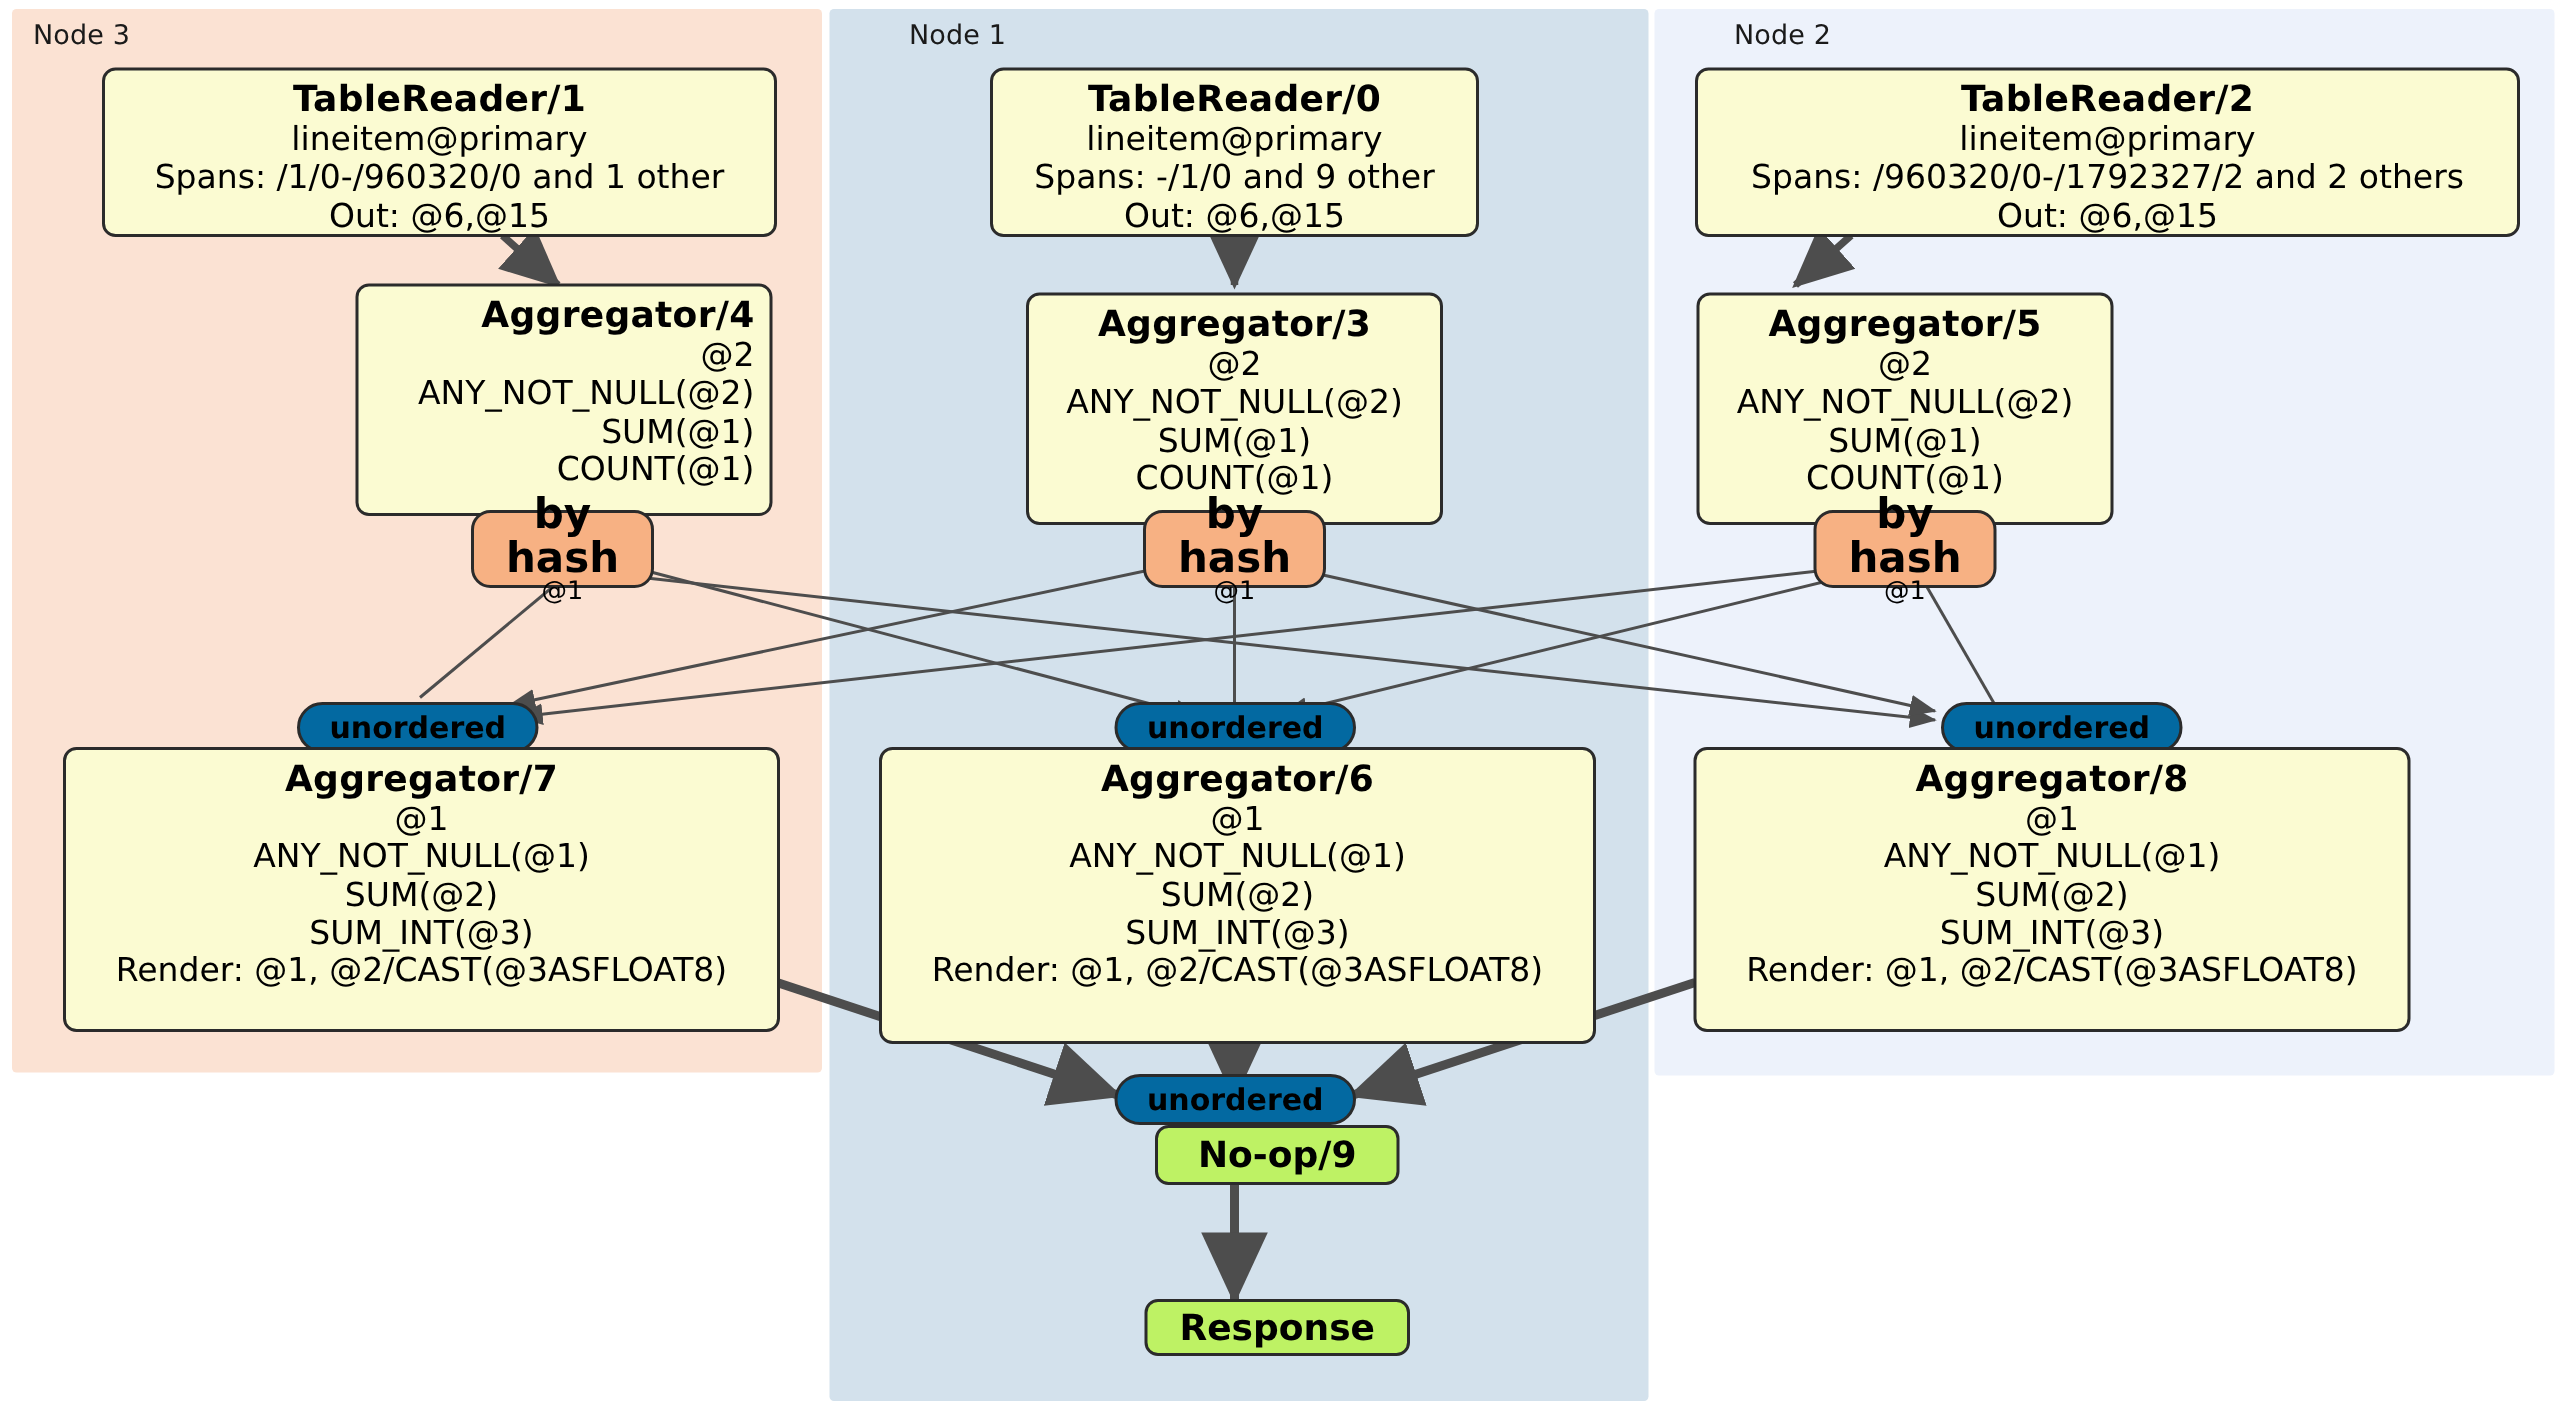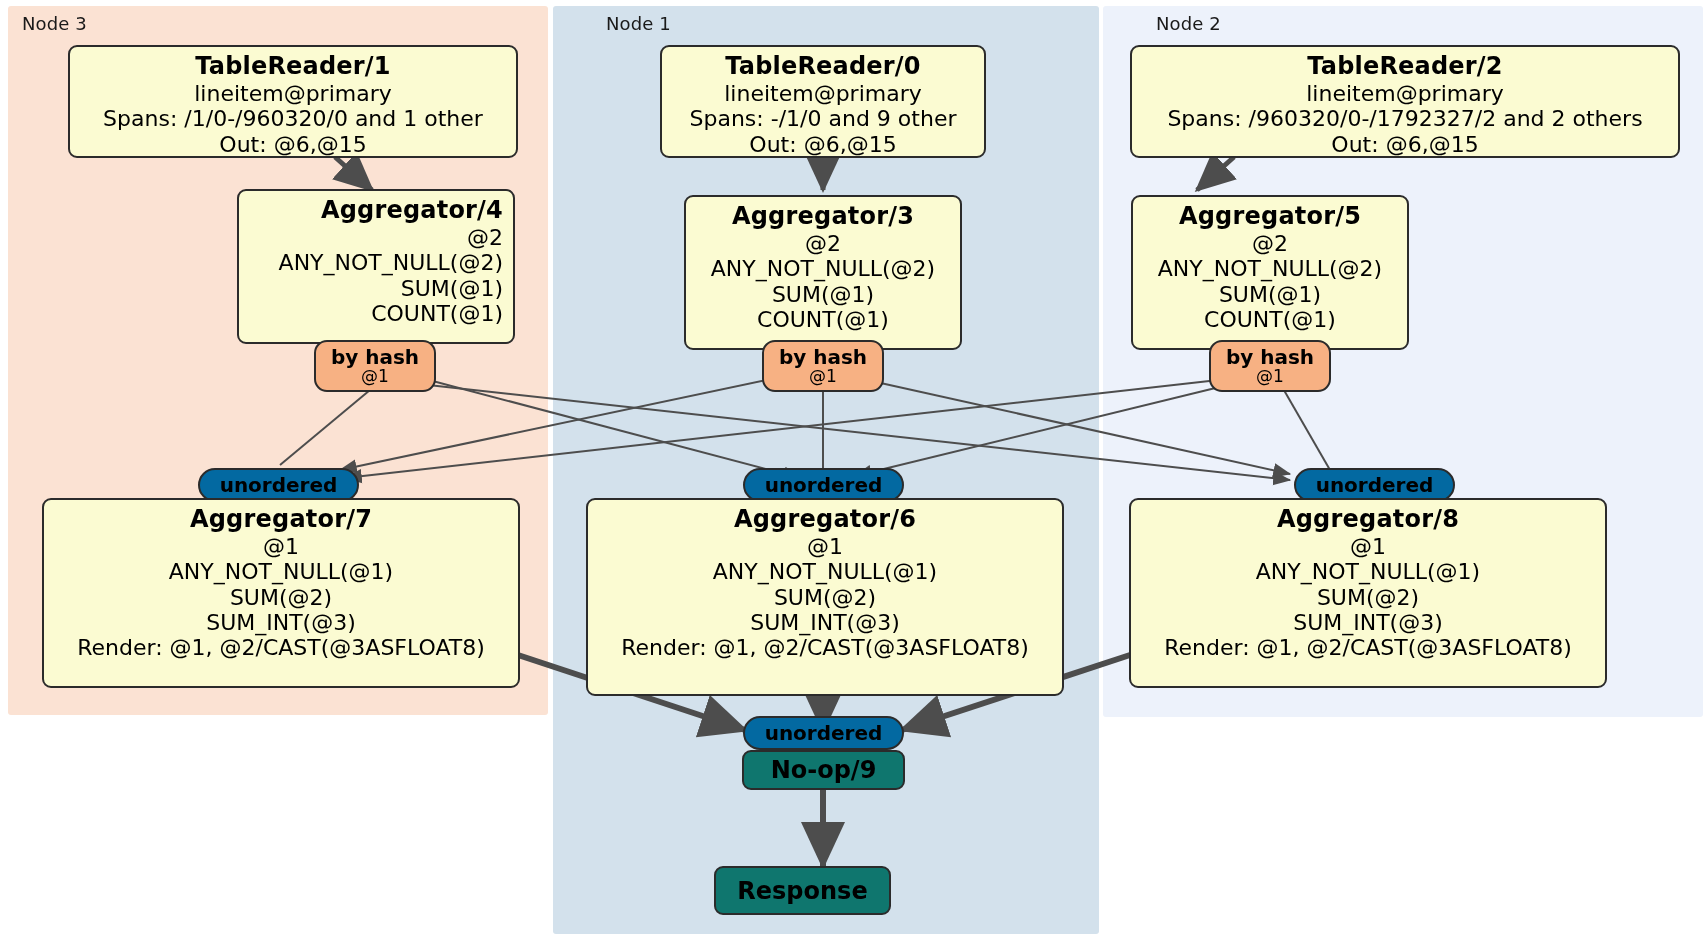--- a/index.html
+++ b/index.html
@@ -25,35 +25,35 @@
     position:absolute;box-sizing:border-box;
     background:#fbfbd2;border:2px solid #2b2b2b;border-radius:9px;
     text-align:center;padding:6px 10px 8px 10px;
     line-height:1.14;color:#000;
   }
   .proc .ttl{font-weight:bold;font-size:24px;letter-spacing:.2px;display:block;margin-bottom:1px;}
   .proc .ln{font-size:22px;display:block;white-space:nowrap;}
 
   .small-box{
     position:absolute;box-sizing:border-box;
-    background:#0f766e;border:2px solid #2b2b2b;border-radius:9px;
-    text-align:center;color:#000;display:flex;align-items:center;justify-content:center;
+    background:#bef264;border:2px solid #2b2b2b;border-radius:9px;
+    text-align:center;color:#000;display:flex;align-items:center;justify-content:center;margin-left:28px;
   }
   .small-box span{font-weight:bold;font-size:24px;}
 
   
   .pill{
     position:absolute;box-sizing:border-box;
     border:2px solid #2b2b2b;border-radius:999px;
     text-align:center;color:#000;
     display:flex;flex-direction:column;align-items:center;justify-content:center;
     line-height:1.05;
   }
   .pill.hash{background:#f7b183;border-radius:13px;}
-  .pill.hash .t1{font-weight:bold;font-size:20px;}
+  .pill.hash .t1{font-weight:bold;font-size:28px;}
   .pill.hash .t2{font-size:17px;}
   .pill.unordered{background:#0369a1;}
   .pill.unordered .t1{font-weight:bold;font-size:20px;}
 </style>
 </head>
 <body>
 
 <div id="canvas">
 
   <div class="node-panel" style="left:8px;top:6px;width:540px;height:709px;background:#fbe2d3;"></div>
@@ -193,17 +193,17 @@
   </div>
 
   <div class="pill unordered" style="left:743px;top:716px;width:161px;height:34px;">
     <span class="t1">unordered</span>
   </div>
 
   <div class="small-box" style="left:742px;top:750px;width:163px;height:40px;">
     <span>No-op/9</span>
   </div>
 
-  <div class="small-box" style="left:714px;top:866px;width:177px;height:49px;">
+  <div class="small-box" style="left:735px;top:866px;width:177px;height:38px;">
     <span>Response</span>
   </div>
 
 </div>
 
 </body></html>

